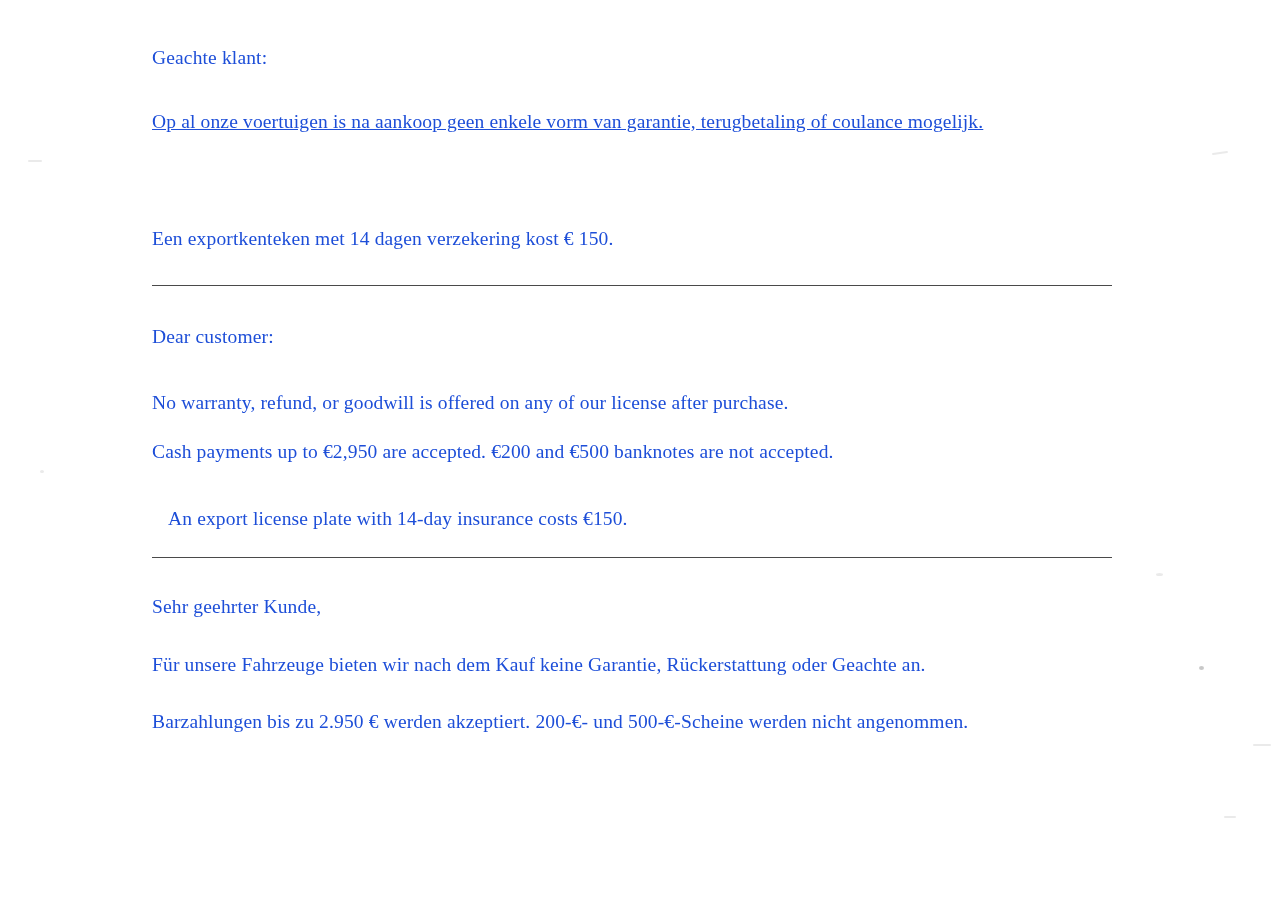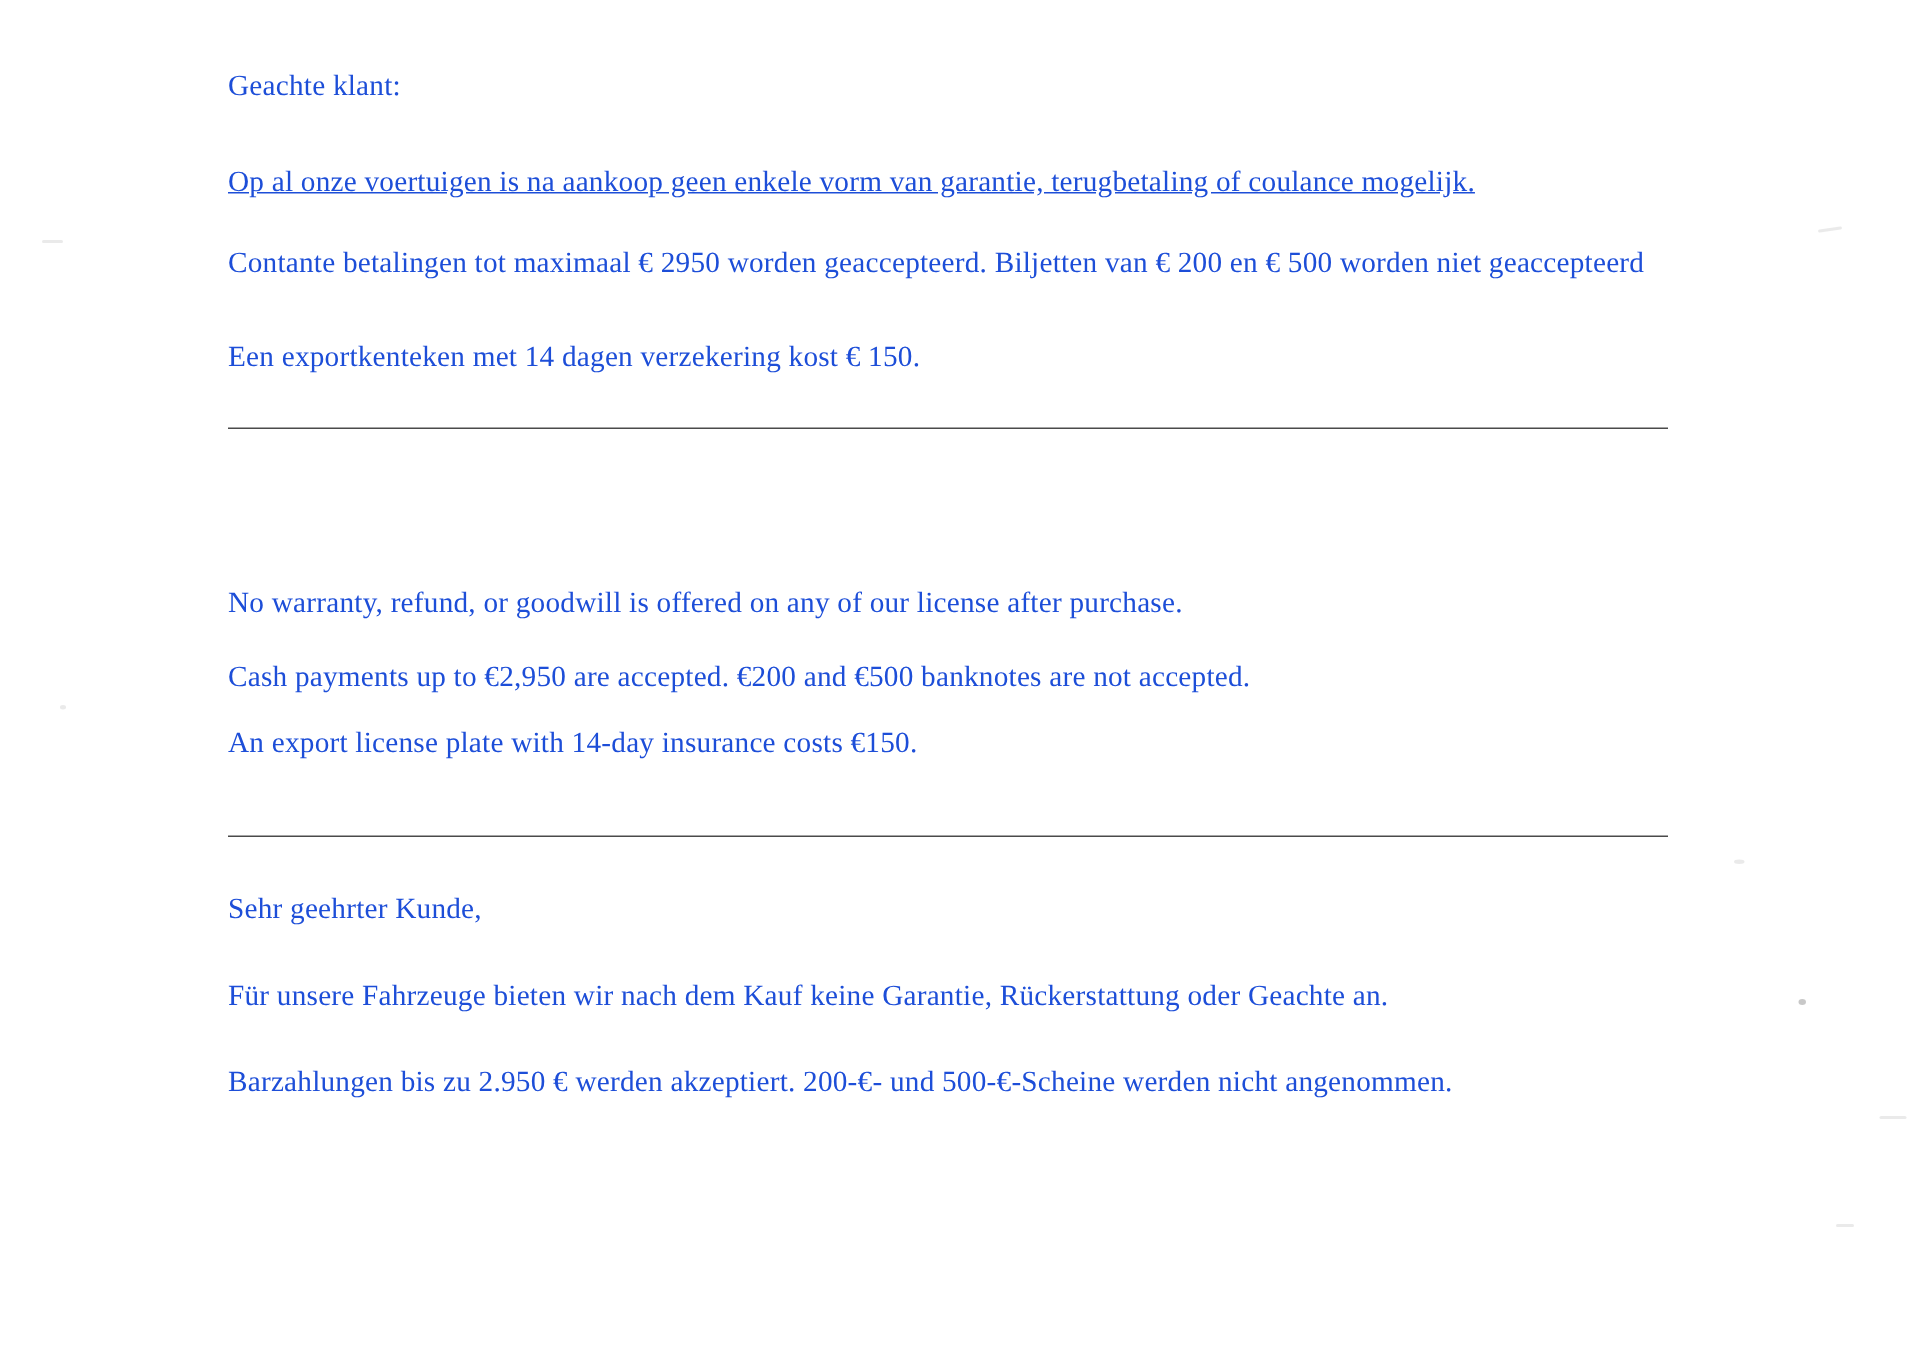--- a/index.html
+++ b/index.html
@@ -69,21 +69,21 @@
   
   .b1-l0 { top: 46px; }
   .b1-l1 { top: 110px; text-decoration: underline; }
   .b1-l2 { top: 164px; }
   .b1-l3 { top: 227px; }
   .r1    { top: 285px; }
 
   .b2-l0 { top: 325px; }
   .b2-l1 { top: 391px; }
   .b2-l2 { top: 440px; }
-  .b2-l3 { top: 484px; }
+  .b2-l3 { top: 507px; margin-left: 16px; }
   .r2    { top: 557px; width: 960px; }
 
   .b3-l0 { top: 595px; }
   .b3-l1 { top: 653px; }
   .b3-l2 { top: 710px; }
   .b3-l3 { top: 768px; }
 </style>
 </head>
 <body>
 
@@ -92,25 +92,25 @@
 <div class="speckle sp3"></div>
 <div class="speckle sp4"></div>
 <div class="speckle sp5"></div>
 <div class="speckle sp6"></div>
 <div class="speckle sp7"></div>
 
 <div class="page">
 
   <div class="block line salutation b1-l0">Geachte klant:</div>
   <div class="block line b1-l1">Op al onze voertuigen is na aankoop geen enkele vorm van garantie, terugbetaling of coulance mogelijk.</div>
-  <div class="block line b1-l2">Contante betalingen tot maximaal € 2950 worden geaccepteerd. Biljetten van € 200 en € 500 worden niet geaccepteerd</div>
   <div class="block line b1-l3">Een exportkenteken met 14 dagen verzekering kost € 150.</div>
 
   <div class="rule r1"></div>
 
+  <div class="block line salutation b2-l0">Dear customer:</div>
   <div class="block line b2-l1">No warranty, refund, or goodwill is offered on any of our license after purchase.</div>
   <div class="block line b2-l2">Cash payments up to €2,950 are accepted. €200 and €500 banknotes are not accepted.</div>
   <div class="block line b2-l3">An export license plate with 14-day insurance costs €150.</div>
 
   <div class="rule r2"></div>
 
   <div class="block line salutation b3-l0">Sehr geehrter Kunde,</div>
   <div class="block line b3-l1">Für unsere Fahrzeuge bieten wir nach dem Kauf keine Garantie, Rückerstattung oder Geachte an.</div>
   <div class="block line b3-l2">Barzahlungen bis zu 2.950 € werden akzeptiert. 200-€- und 500-€-Scheine werden nicht angenommen.</div>
 

